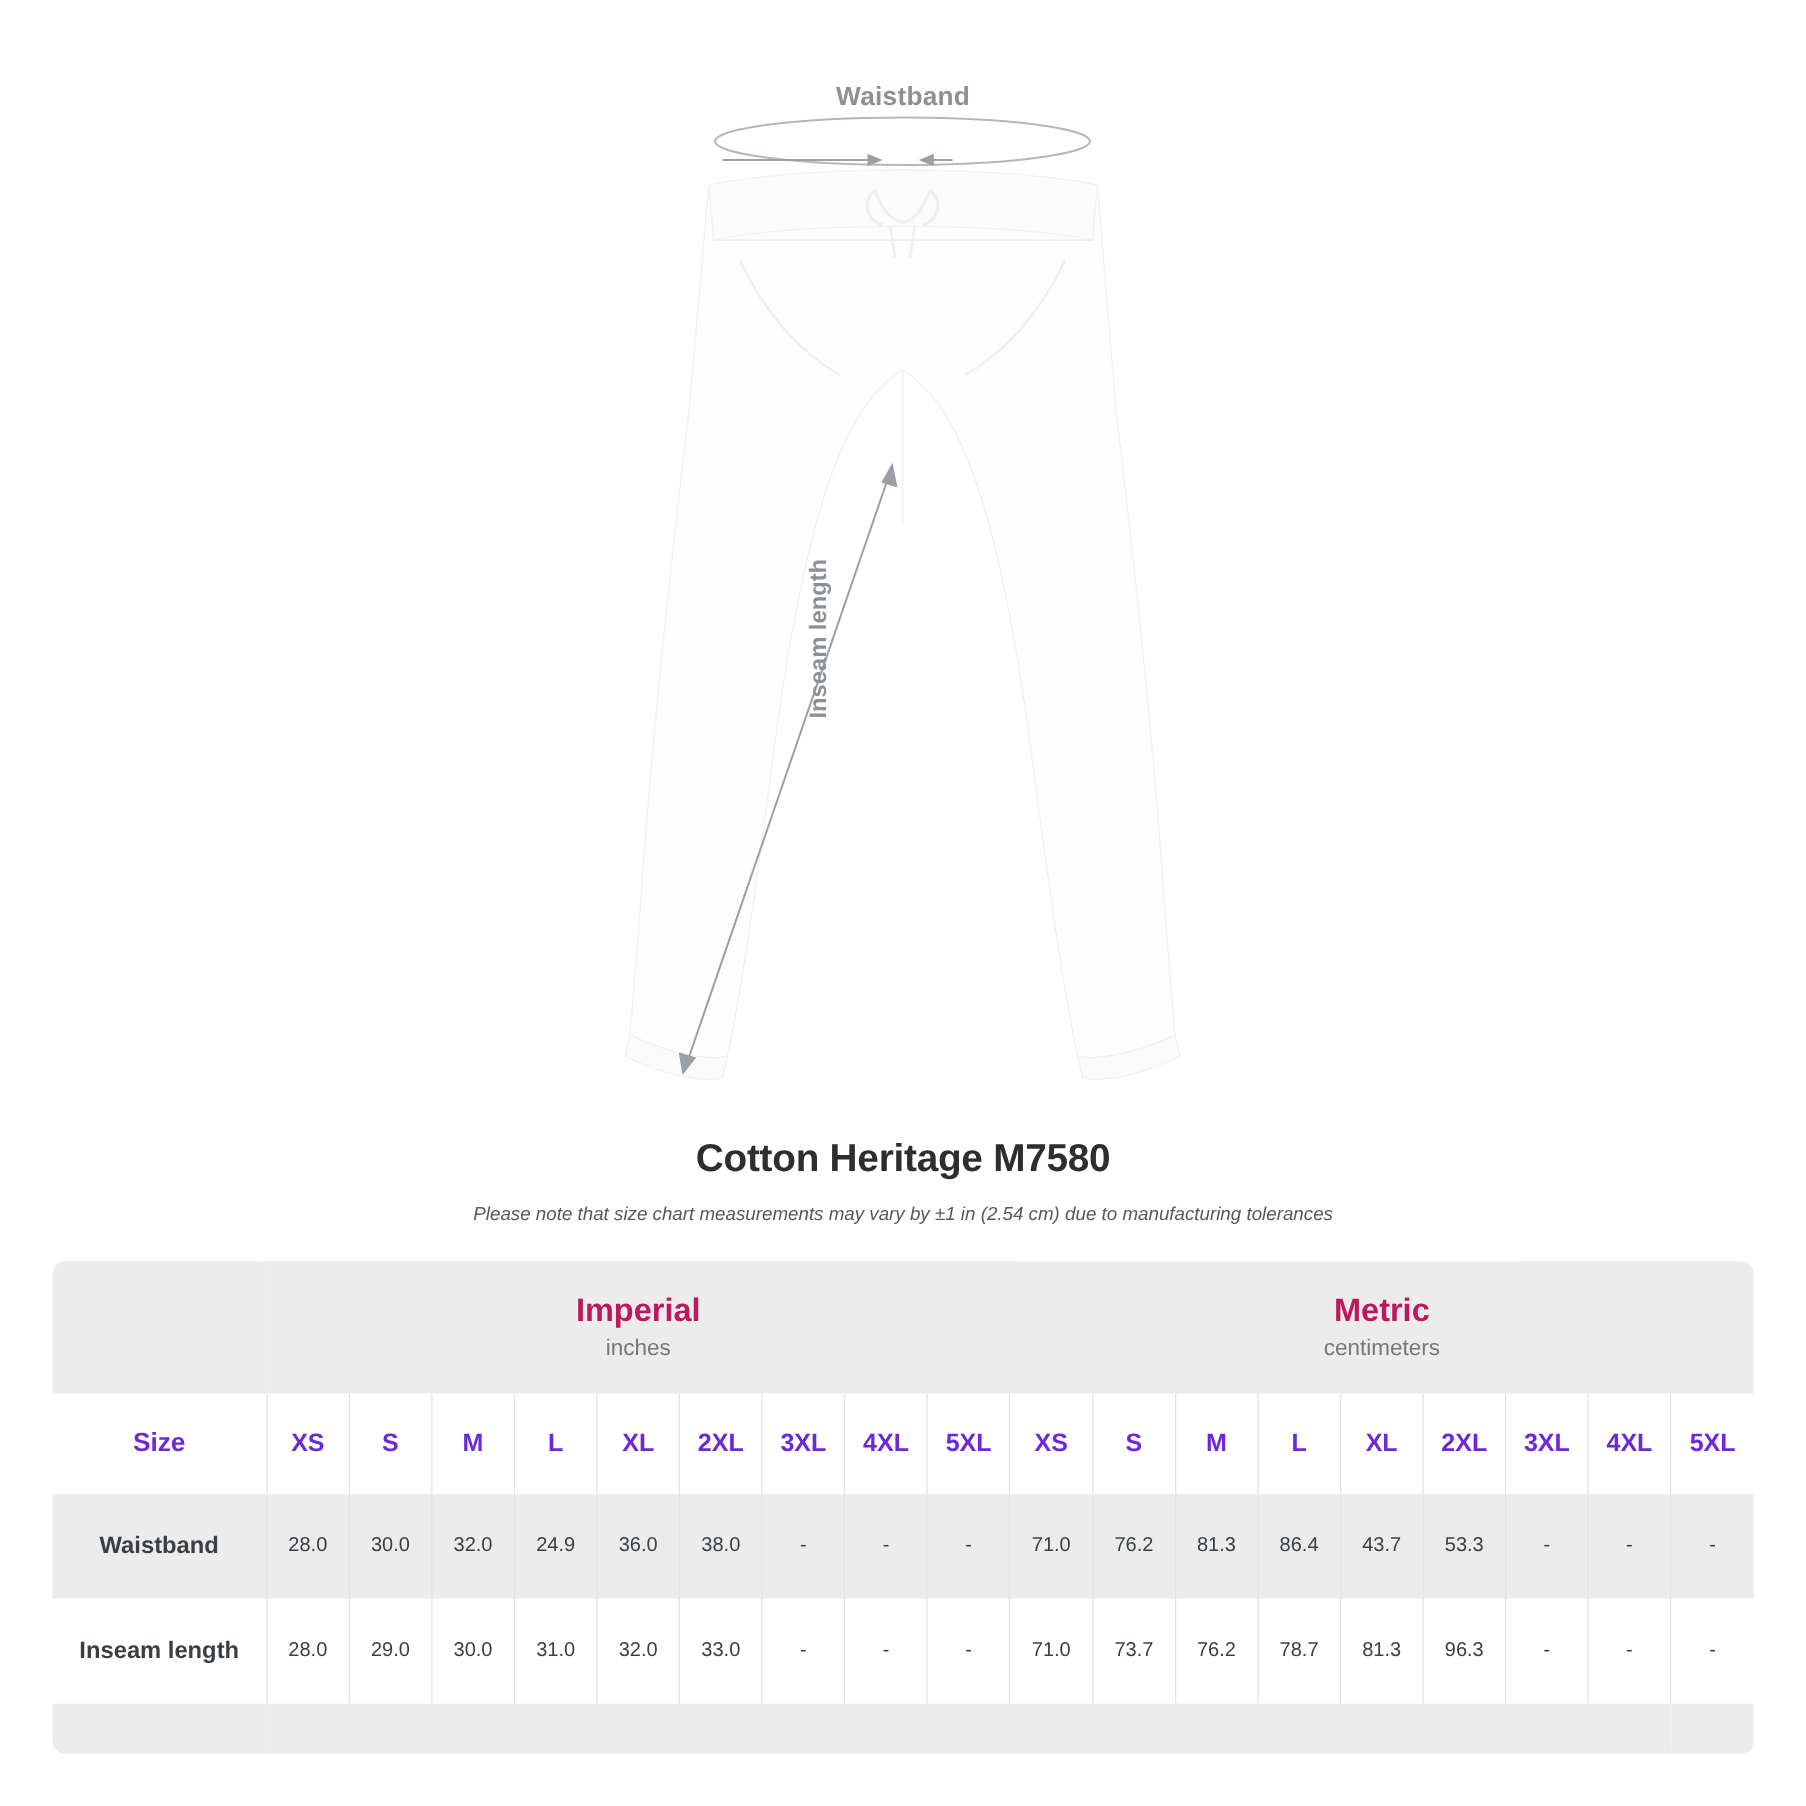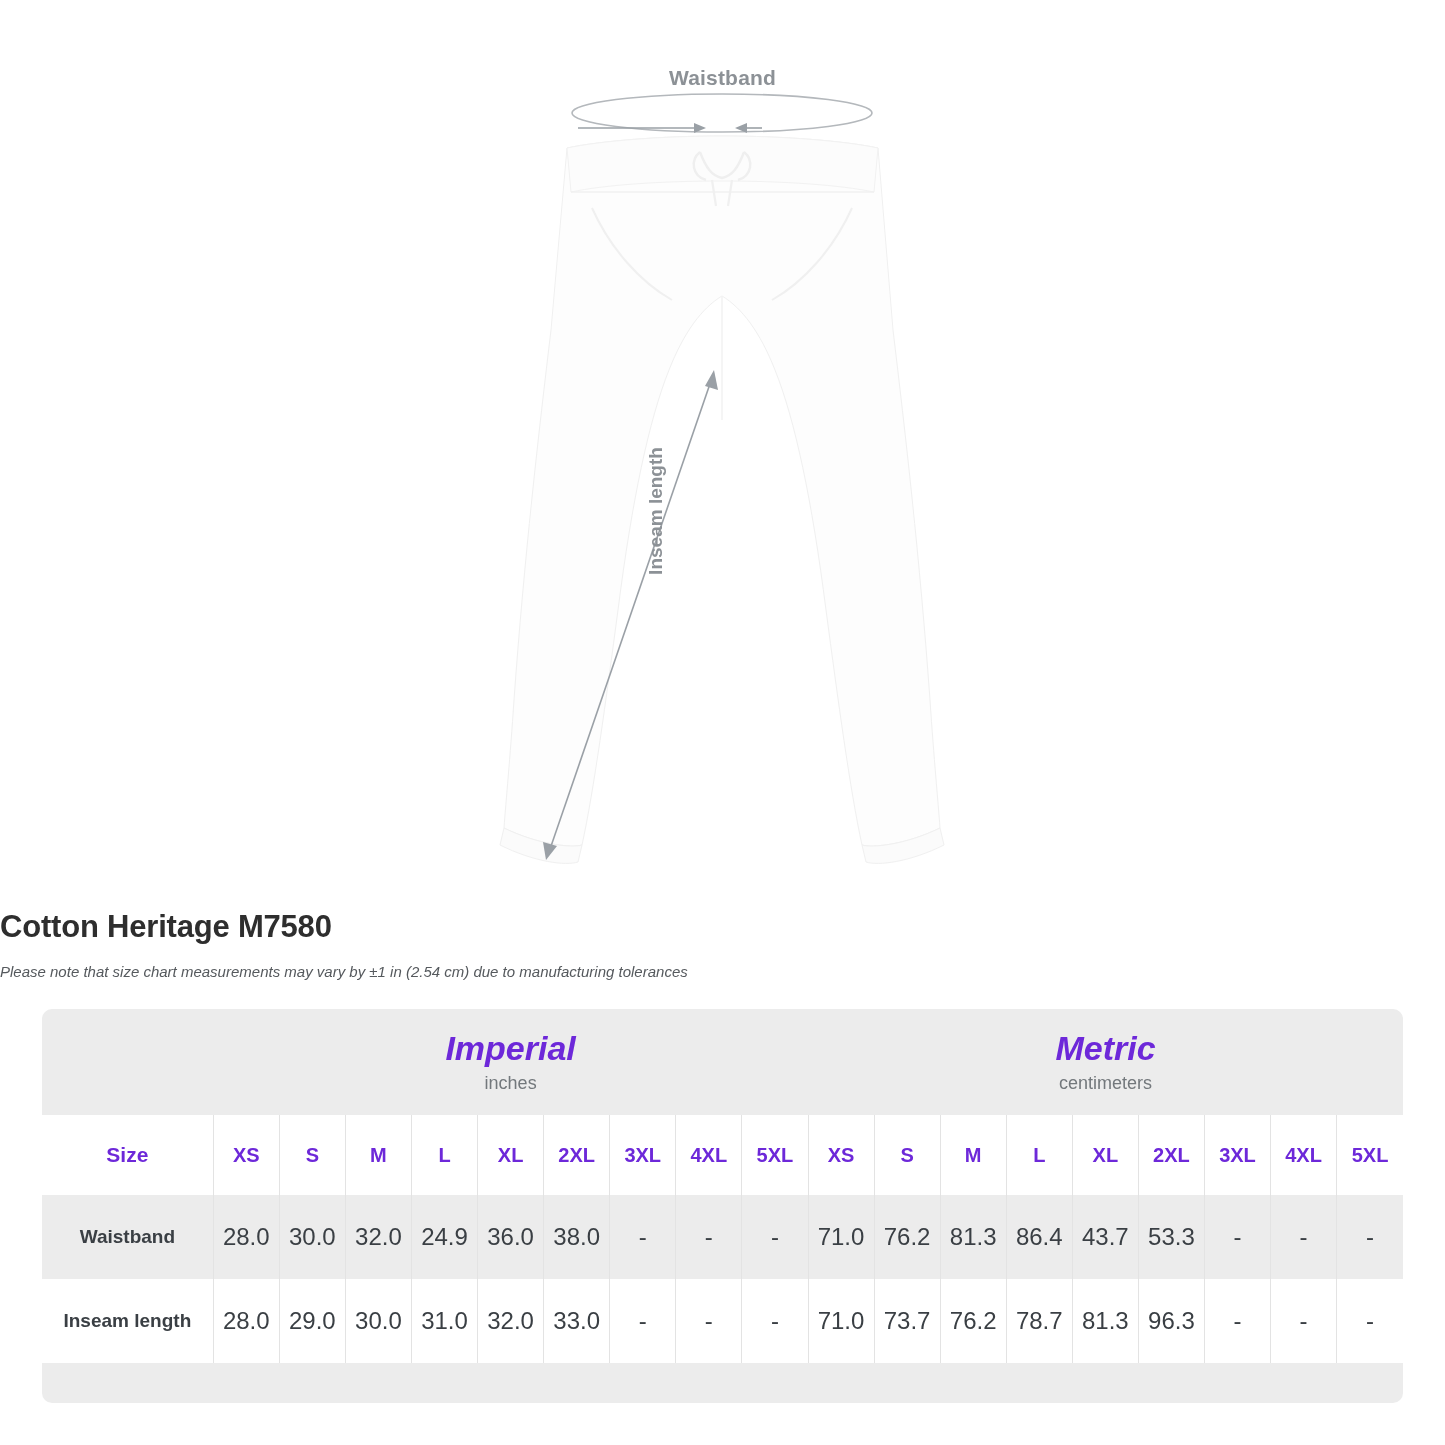--- a/index.html
+++ b/index.html
@@ -50,20 +50,21 @@
     transform: rotate(-90deg);
     transform-origin: center center;
     text-align: center;
     font-size: 19px;
     font-weight: bold;
     color: #8c9196;
   }
 
   
   .title-block {
+    text-align: center;
     margin-top: 14px;
   }
   .product-title {
     font-size: 31px;
     font-weight: bold;
     color: #2e2e2e;
     letter-spacing: -0.2px;
   }
   .disclaimer {
     margin-top: 18px;
@@ -91,44 +92,43 @@
     background: #ececec;
     height: 104px;
   }
   .unit-head .rounded-left {
     border-top-left-radius: 10px;
   }
   .unit-head .rounded-right {
     border-top-right-radius: 10px;
   }
   .unit-name {
-    font-size: 34px;
-    font-weight: bold;
-    font-style: italic;
-    color: #6d28d9;
+    font-size: 26px;
+    font-weight: bold;
+    color: #be185d;
     line-height: 1.25;
   }
   .unit-sub {
     font-size: 18px;
     color: #73787c;
     line-height: 1.5;
   }
   .size-row td {
     background: #ffffff;
     height: 78px;
     font-size: 20px;
     font-weight: bold;
     color: #6d28d9;
   }
   .size-row td.size-label {
     font-size: 21px;
   }
   .data-row td {
     height: 82px;
-    font-size: 24px;
+    font-size: 16px;
     color: #3a3f44;
   }
   .data-row td.row-label {
     font-weight: bold;
     font-size: 19px;
   }
   .data-row.alt td {
     background: #ececec;
   }
   .data-row.plain td {

